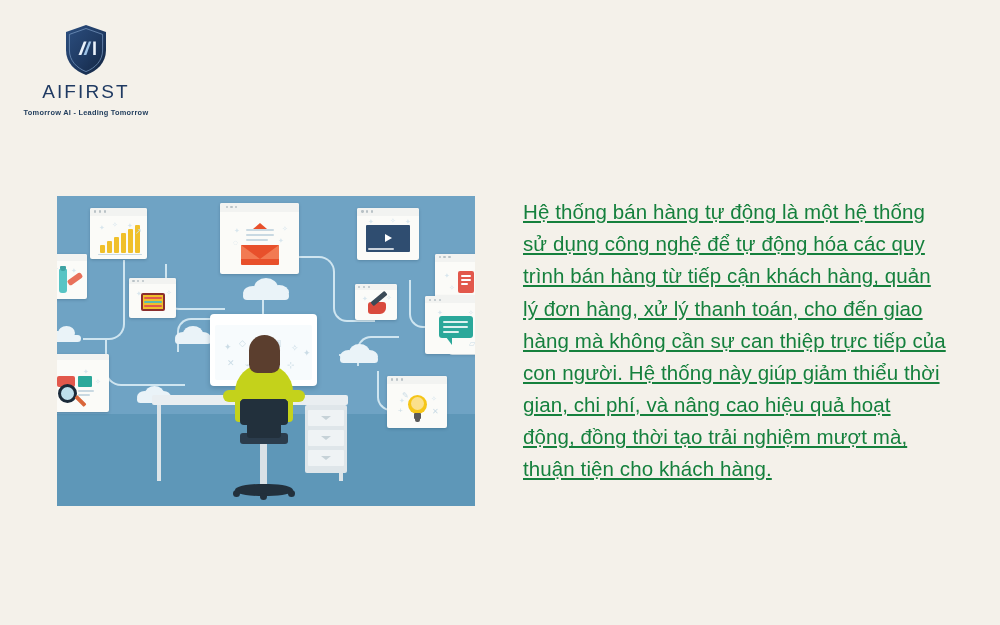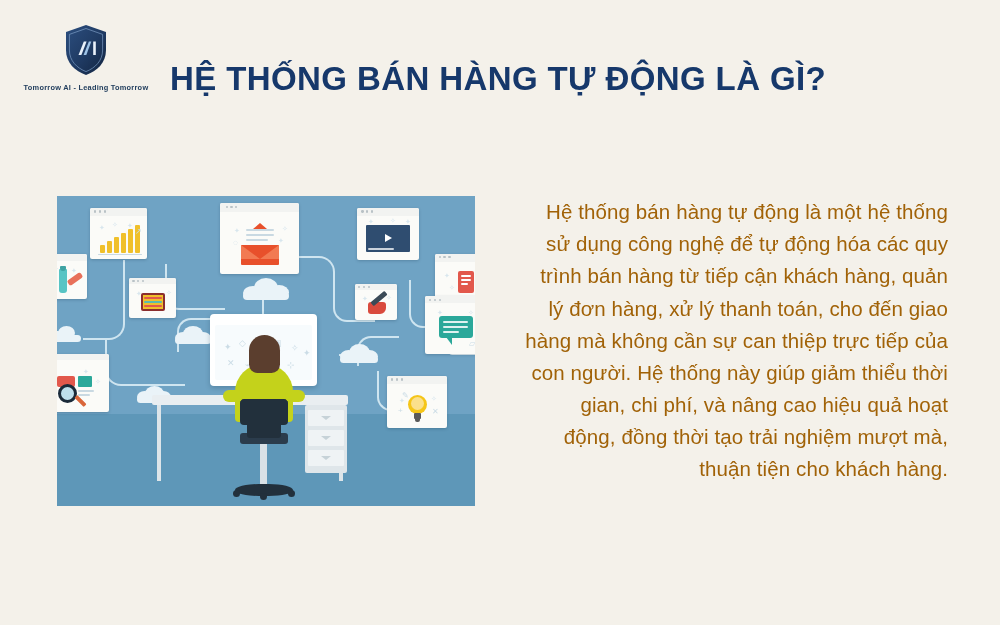--- a/index.html
+++ b/index.html
@@ -89,23 +89,24 @@
     overflow: hidden;
   }
 
   .paragraph {
     position: absolute;
     left: 523px;
     top: 46px;
     width: 425px;
     font-size: 20.5px;
     line-height: 1.57;
-    color: #a16207;
+    color: #15803d;
     letter-spacing: 0.1px;
-    text-align: right;
+    text-align: left;
+    text-decoration: underline;
   }
 
   
   .ill-floor {
     position: absolute;
     left: 0; bottom: 0;
     width: 100%;
     height: 92px;
     background: #5E97B8;
   }
@@ -288,25 +289,25 @@
           <stop offset="100%" stop-color="#12243F"></stop>
         </linearGradient>
       </defs>
       <path d="M22 1 L42 8 L42 26 C42 39 33 47 22 51 C11 47 2 39 2 26 L2 8 Z" fill="url(#shg)"></path>
       <path d="M22 4.5 L38.6 10.4 L38.6 26 C38.6 37 31 44 22 47.6 C13 44 5.4 37 5.4 26 L5.4 10.4 Z" fill="none" stroke="#7FA0C8" stroke-width="0.9" opacity="0.75"></path>
       <path d="M14.5 31 L19.8 17.5 L22.6 17.5 L17.4 31 Z" fill="#EAF2FB"></path>
       <path d="M19.6 31 L24.9 17.5 L27.3 17.5 L22.3 31 Z" fill="#9FC4E8"></path>
       <rect x="29.2" y="17.5" width="2.6" height="13.5" fill="#EAF2FB"></rect>
     </svg>
 
+    <div class="brand-word">AIFIRST</div>
 
     <div class="brand-tagline">Tomorrow AI - Leading Tomorrow</div>
   </div>
 
-  <h1 class="page-title">HỆ THỐNG BÁN HÀNG TỰ ĐỘNG LÀ GÌ?</h1>
 </div>
 
 <div class="content">
 
   <div class="illustration">
 
     <div class="ill-floor"></div>
 
     <div class="wire" style="left:108px;top:68px;width:60px;height:46px;border-width:0 0 2.5px 2.5px;border-bottom-left-radius:14px;"></div>
     <div class="wire" style="left:166px;top:55px;width:40px;height:15px;border-width:2.5px 0 0 0;"></div>

